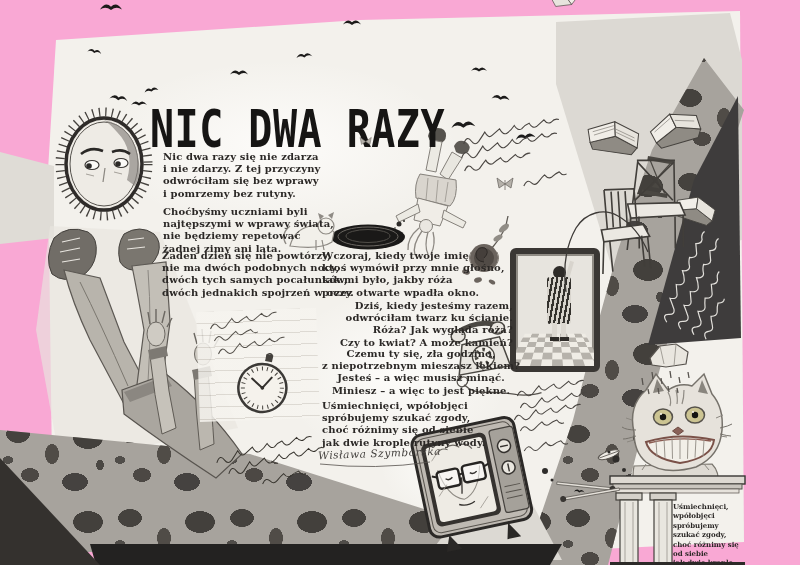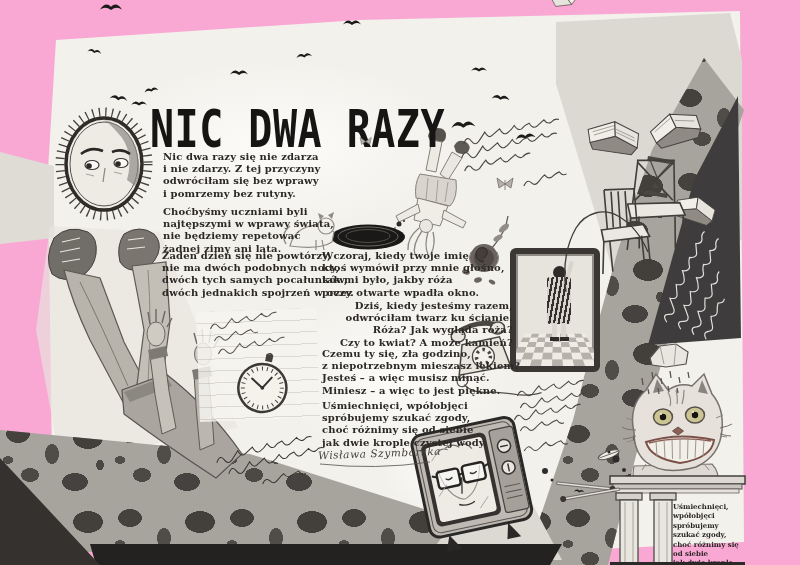--- a/index.html
+++ b/index.html
@@ -38,21 +38,21 @@
     clip-path:polygon(90px 544px,562px 544px,550px 565px,96px 565px);}
   .tri-bl{position:absolute;inset:0;background:#34312e;
     clip-path:polygon(0px 458px,100px 565px,0px 565px);}
   
   .title{position:absolute;left:150px;top:103px;font-family:"DejaVu Sans Mono",monospace;
     font-weight:700;font-size:40px;line-height:1;letter-spacing:.5px;color:#161514;
     transform:scaleY(1.28);transform-origin:left top;white-space:nowrap;}
   .stanza{position:absolute;white-space:pre-line;font-family:"DejaVu Serif",serif;
     font-weight:700;font-size:10px;line-height:12.2px;letter-spacing:.15px;color:#2b2826;}
   .s0{left:163px;top:151px;} .s1{left:163px;top:206px;} .s2{left:162px;top:250px;}
-  .s3{left:322px;top:250px;} .s4{left:340px;top:300px;text-align:right;} .s5{left:322px;top:348px;}
+  .s3{left:322px;top:250px;} .s4{left:340px;top:300px;text-align:right;} .s5{left:322px;top:348px;text-align:center;}
   .s6{left:322px;top:400px;}
   .signature{position:absolute;left:318px;top:447px;font-style:italic;font-size:10.5px;
     letter-spacing:.6px;color:#45423f;transform:rotate(-2deg);}
   .caption{position:absolute;left:673px;top:502px;width:68px;white-space:pre-line;
     font-weight:700;font-size:7px;line-height:9.4px;color:#2b2826;}
   
   .frame{position:absolute;left:510px;top:248px;width:90px;height:124px;box-sizing:border-box;
     border:6px solid #3a3734;border-radius:6px;background:#e7e4de;
     box-shadow:inset 0 0 0 2px #8f8b84;overflow:hidden;}
   .floor{position:absolute;left:-8px;right:-8px;bottom:0;height:64px;
@@ -280,21 +280,21 @@
 odwróciłam twarz ku ścianie.
 Róża? Jak wygląda róża?
 Czy to kwiat? A może kamień?</div>
   <div class="stanza s5">Czemu ty się, zła godzino,
 z niepotrzebnym mieszasz lękiem?
 Jesteś – a więc musisz minąć.
 Miniesz – a więc to jest piękne.</div>
   <div class="stanza s6">Uśmiechnięci, wpółobjęci
 spróbujemy szukać zgody,
 choć różnimy się od siebie
-jak dwie krople czystej wody.</div>
+jak dwie krople rutyny wody.</div>
   <div class="signature">Wisława Szymborska</div>
   <div class="caption">Uśmiechnięci,
 wpółobjęci
 spróbujemy
 szukać zgody,
 choć różnimy się
 od siebie
 jak dwie krople
 czystej wody.</div>
 

